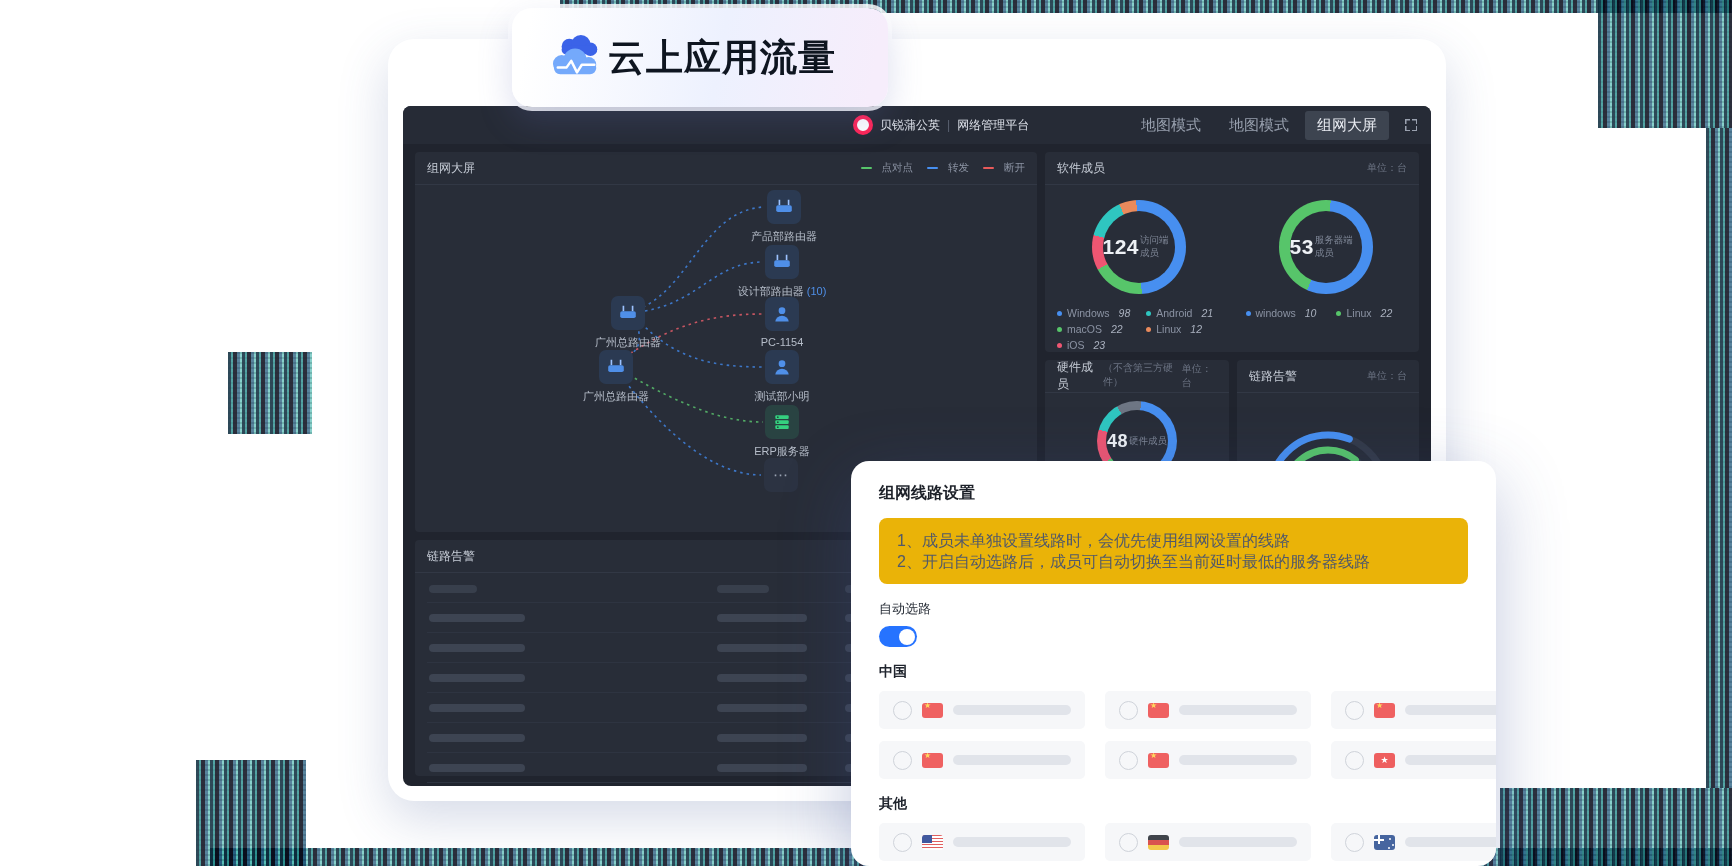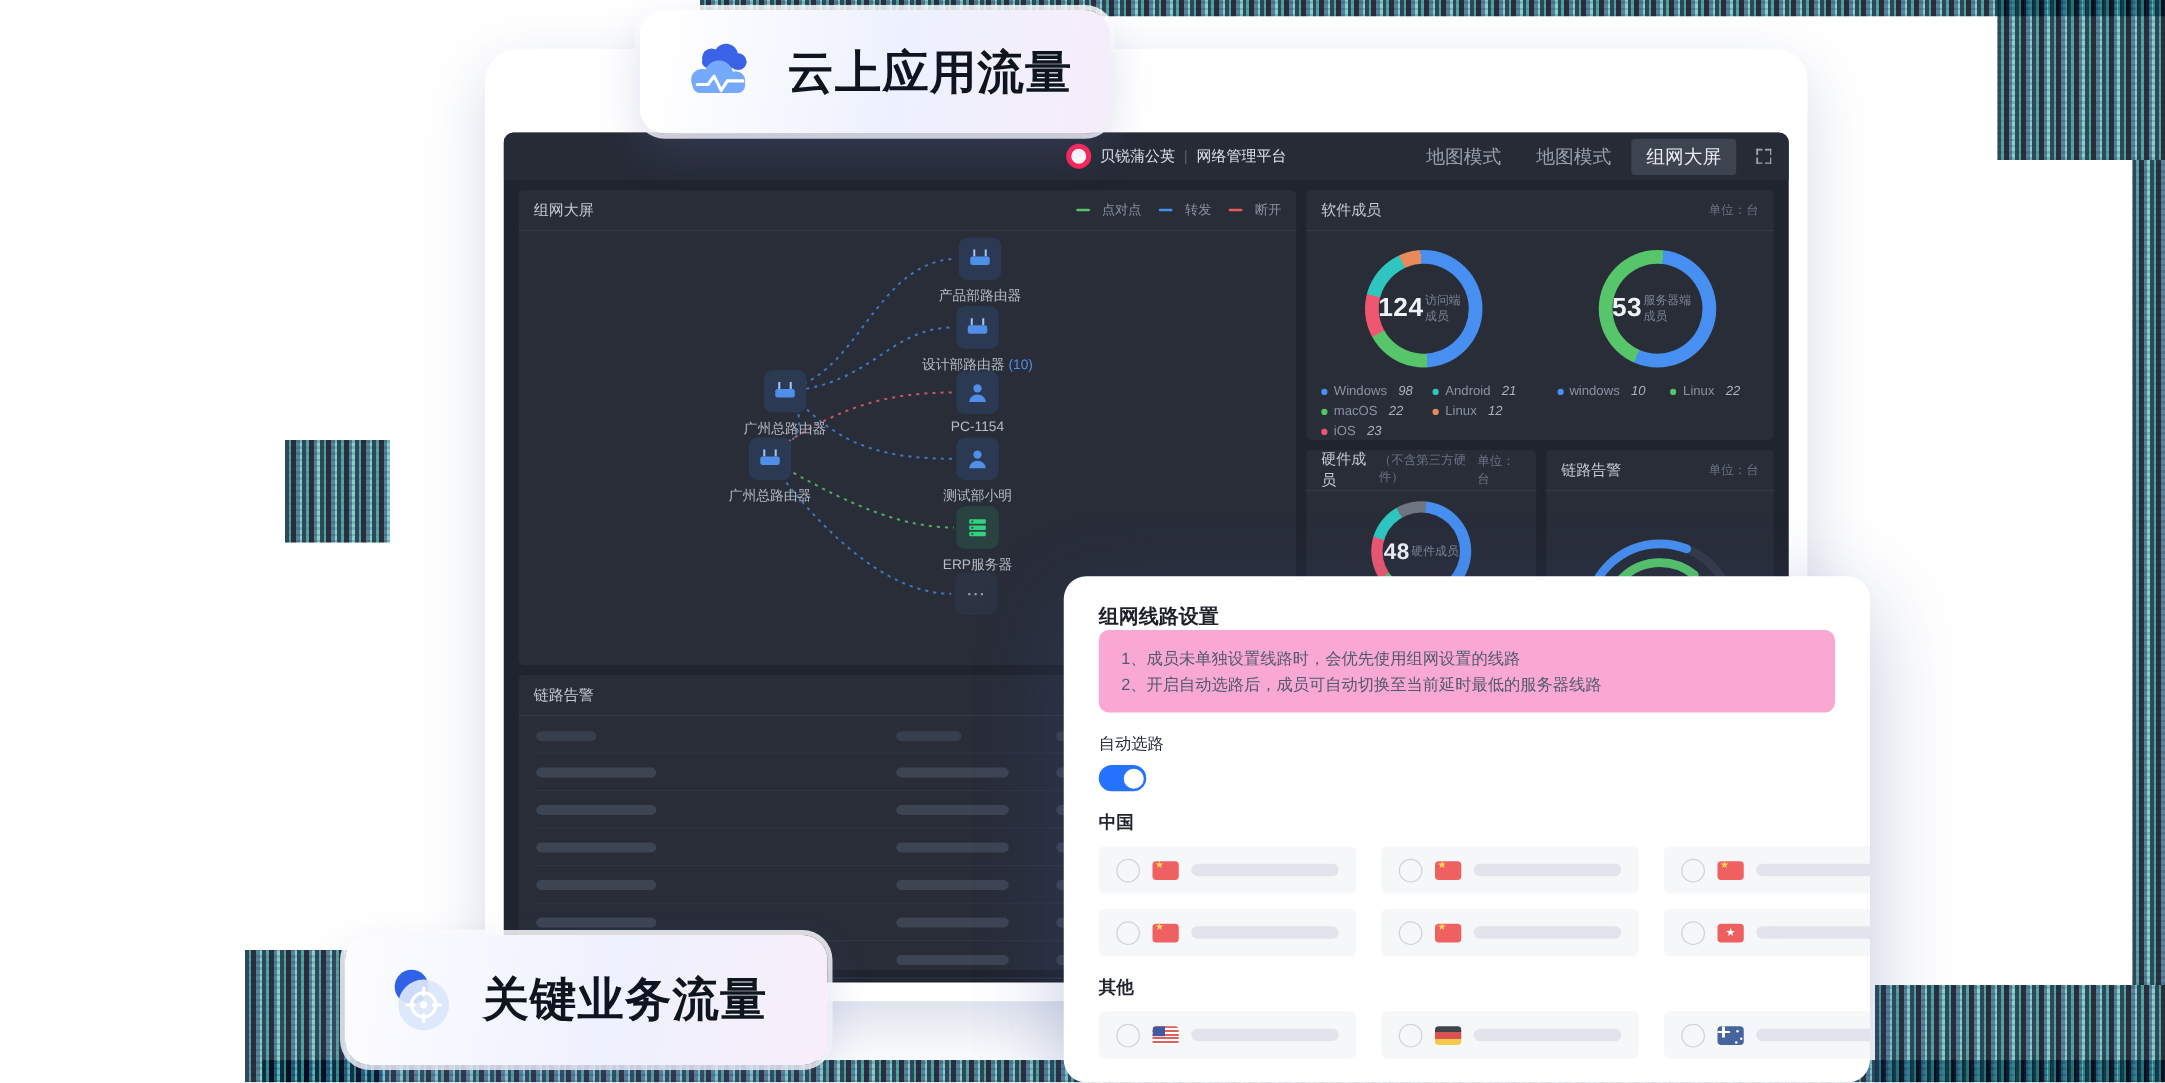--- a/index.html
+++ b/index.html
@@ -97,22 +97,22 @@
   .lg-val{margin-left:4px;color:#aab1bf;font-style:italic;}
 
   .hw-body{display:flex;justify-content:center;margin-top:8px;}
   .ol-body{display:flex;justify-content:center;margin-top:14px;}
 
   
   .settings{position:absolute;left:851px;top:461px;width:645px;height:405px;background:#fff;
             border-radius:18px;box-shadow:0 20px 70px rgba(60,80,150,.30);z-index:30;overflow:hidden;}
   .set-inner{padding:22px 28px;}
   .set-title{font-size:16px;font-weight:bold;color:#1d2129;}
-  .tips{background:#f9a8d4;border-radius:8px;padding:12px 18px;
-        font-size:13px;color:#51596a;line-height:21px;}
+  .tips{margin-top:14px;background:#eab308;border-radius:8px;padding:12px 18px;
+        font-size:16px;color:#51596a;line-height:21px;}
   .auto-label{margin-top:16px;font-size:13px;color:#262c36;}
   .toggle{margin-top:8px;width:38px;height:21px;border-radius:11px;background:#2673ff;position:relative;cursor:pointer;}
   .toggle .knob{position:absolute;right:2.5px;top:2.5px;width:16px;height:16px;border-radius:50%;background:#fff;}
   .sec-label{margin-top:16px;font-size:14px;font-weight:bold;color:#20252e;}
   .cards{display:grid;grid-template-columns:repeat(3,1fr);gap:12px 20px;margin-top:10px;}
   .card{height:38px;background:#f6f7f9;border-radius:5px;display:flex;align-items:center;gap:10px;
         padding:0 14px;cursor:pointer;}
   .radio{width:17px;height:17px;border-radius:50%;border:1px solid #cfd3da;flex:none;background:transparent;}
   .sk{width:118px;height:10px;border-radius:5px;background:#e1e4ea;}
   .flag{width:21px;height:15px;border-radius:3px;position:relative;overflow:hidden;flex:none;}
@@ -127,21 +127,21 @@
   .flag[data-flag=au]{background:#46659f;}
   .flag[data-flag=au]::before{content:"";position:absolute;left:0;top:0;width:10px;height:9px;background:
      linear-gradient(180deg,transparent 0 3.5px,#fff 3.5px 5.5px,transparent 5.5px),
      linear-gradient(90deg,transparent 0 4px,#fff 4px 6px,transparent 6px);}
   .flag[data-flag=au]::after{content:"";position:absolute;right:4px;top:3px;width:2px;height:2px;border-radius:50%;
      background:#fff;box-shadow:3px 6px 0 #fff,-1px 9px 0 #fff;}
 
   
   .badge{position:absolute;display:flex;align-items:center;z-index:40;border-radius:20px;
          box-shadow:0 14px 34px rgba(100,110,180,.22), 0 0 0 4px rgba(255,255,255,.85);}
-  .badge-top{left:512px;top:8px;width:342px;height:99px;padding-left:34px;gap:22px;
+  .badge-top{left:512px;top:8px;width:342px;height:99px;padding-left:34px;
          background:linear-gradient(100deg,#ffffff 5%,#edf1fe 55%,#f6edfb 95%);}
   .badge-bottom{left:276px;top:748px;width:354px;height:104px;padding-left:32px;gap:20px;
          background:linear-gradient(100deg,#fdfdff 0%,#eef1fe 55%,#f8eefa 100%);}
   .badge-label{font-size:37px;font-weight:bold;color:#0e1520;letter-spacing:1px;white-space:nowrap;}
 </style>
 </head>
 <body>
 
 <div class="stage">
 
@@ -507,26 +507,14 @@
           <circle cx="16" cy="32" r="9"></circle>
           <circle cx="30" cy="28" r="12"></circle>
           <circle cx="44" cy="33" r="8"></circle>
           <rect x="8" y="30" width="44" height="13" rx="6.5"></rect>
         </g>
       <polyline points="12,36 21,36 26,29 32,41 37,33 50,33" fill="none" stroke="#fff" stroke-width="2.6" stroke-linecap="round" stroke-linejoin="round"></polyline>
     </svg>
     <span class="badge-label">云上应用流量</span>
   </div>
 
-  <div class="badge badge-bottom">
-    <svg width="58" height="58" viewBox="0 0 60 60">
-      <circle cx="22" cy="19" r="14" fill="#2f62e8"></circle>
-      <circle cx="32" cy="34" r="21" fill="#dbe6fb" opacity="0.92"></circle>
-      <g stroke="#fff" stroke-width="2.6" fill="none" stroke-linecap="round">
-        <circle cx="32" cy="34" r="10"></circle>
-        <path d="M32 20 V26 M32 42 V48 M18 34 H24 M40 34 H46"></path>
-      </g>
-      <circle cx="32" cy="34" r="3" fill="#fff"></circle>
-    </svg>
-    <span class="badge-label">关键业务流量</span>
-  </div>
 
 </div>
 
 </body></html>

